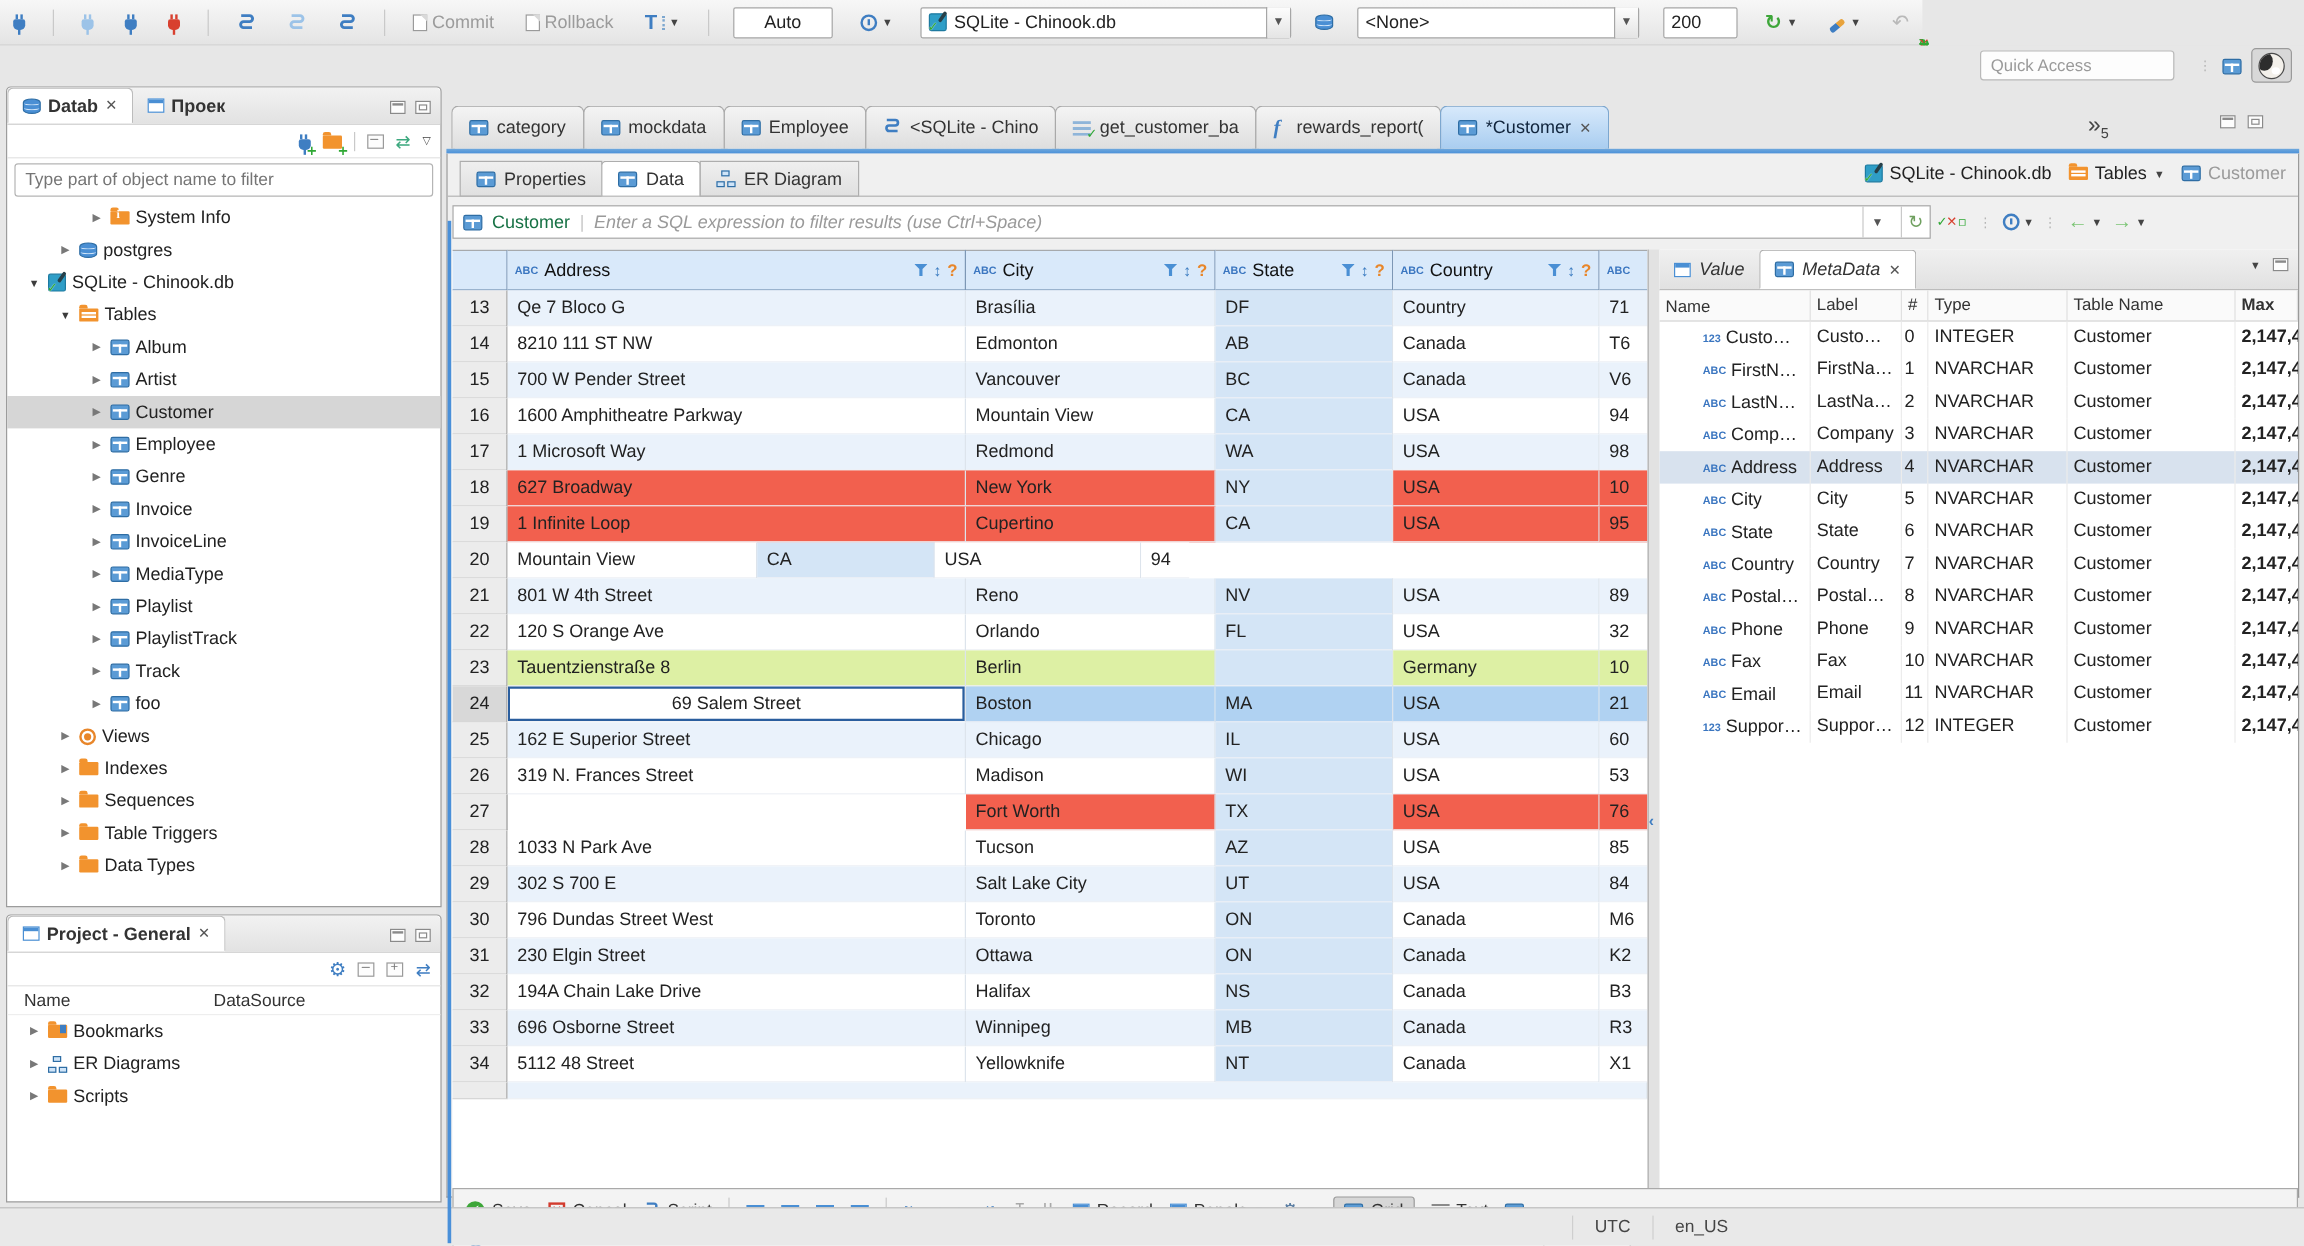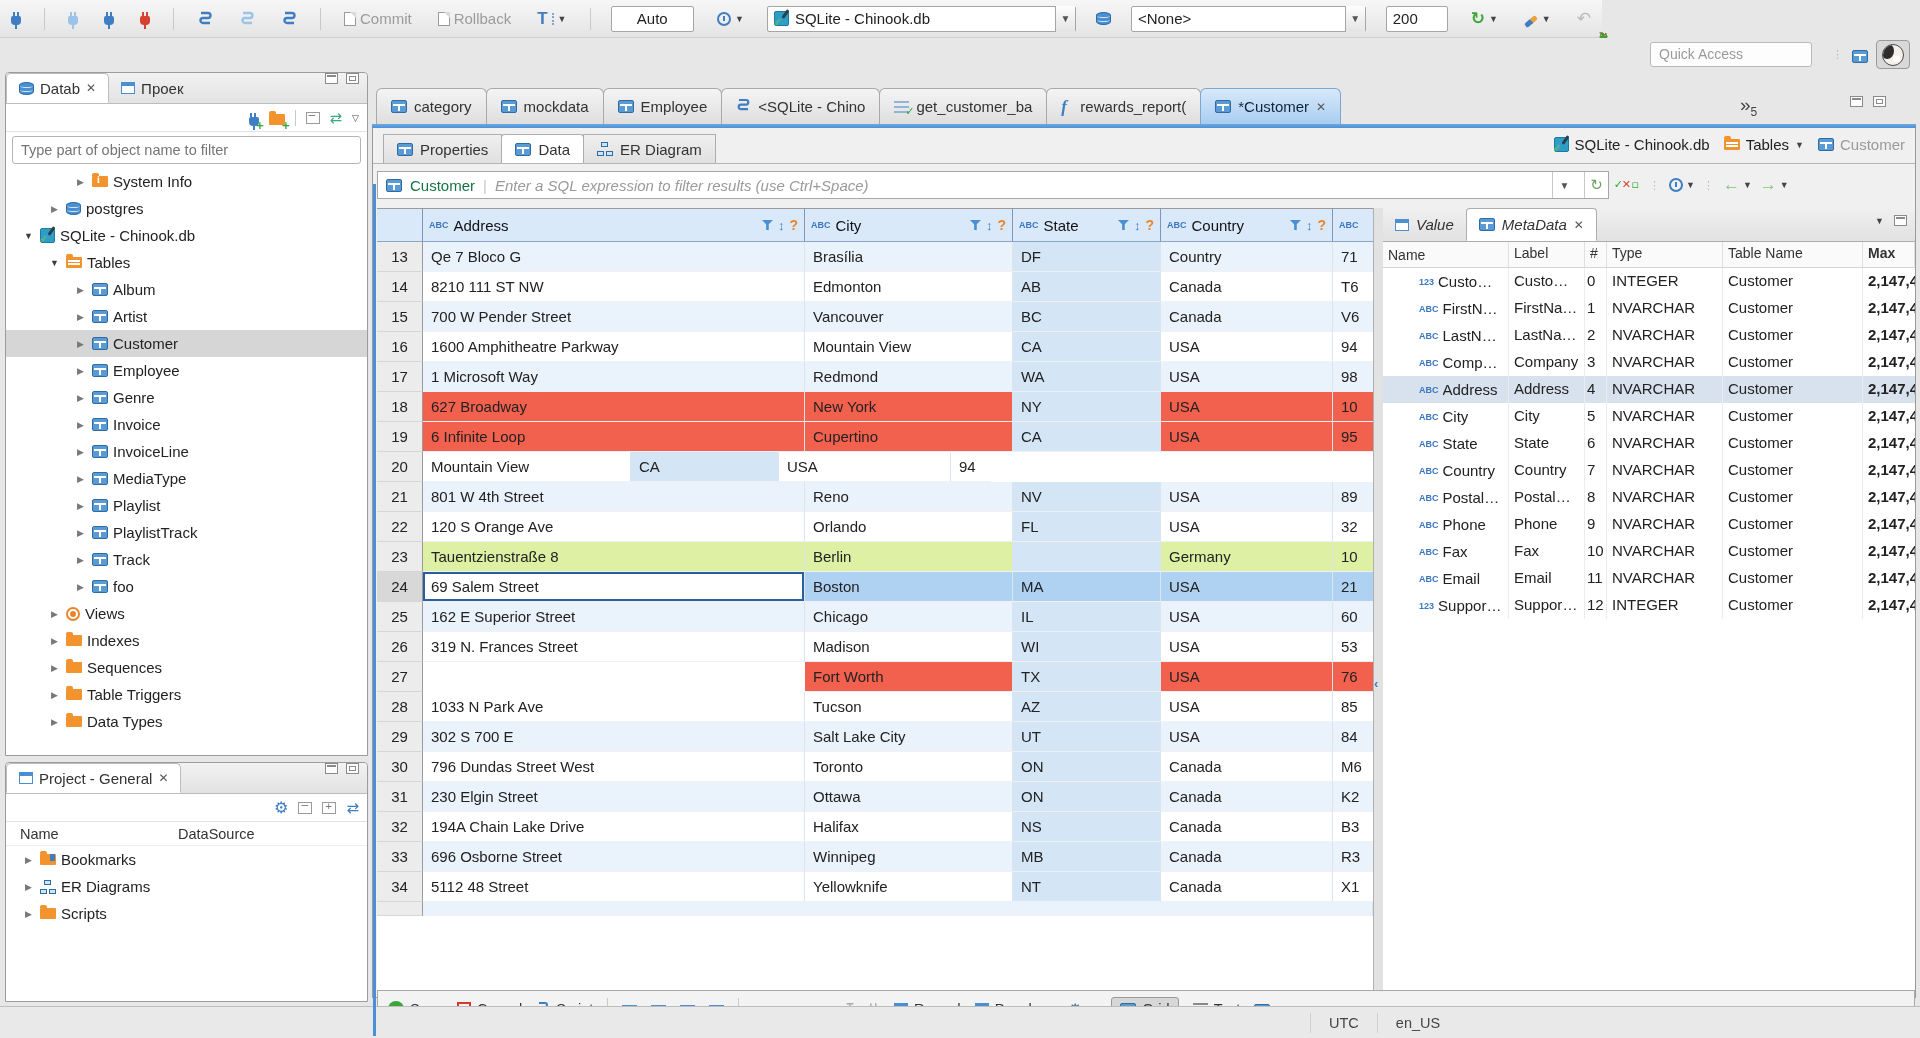--- a/index.html
+++ b/index.html
@@ -65,21 +65,21 @@
   .gray-lab { color:#9b9b9b; }
   #tb2 { left:0; top:38px; width:1920px; height:32px; background:#e7e7e7; }
   #quick { left:1650px; top:42px; width:162px; height:25px; background:#fdfdfd; border:1px solid #b9b9b9; border-radius:3px; color:#9a9a9a; padding:3px 8px; font-size:14px; }
   #persp { left:1832px; top:40px; display:flex; align-items:center; gap:8px; }
   .persp-btn { width:34px; height:29px; border:1px solid #9a9a9a; border-radius:4px; background:#d8d8d8; display:flex; align-items:center; justify-content:center; }
 
   
   .panel { background:#fff; border:1px solid #9c9c9c; border-radius:4px 4px 0 0; }
   #nav-panel { left:5px; top:72px; width:363px; height:684px; }
   #proj-panel { left:5px; top:762px; width:363px; height:240px; }
-  .ptabs { height:31px; background:linear-gradient(#f2f2f2,#e2e2e2); border-bottom:1px solid #bcbcbc; display:flex; align-items:flex-start; border-radius:4px 4px 0 0; }
+  .ptabs { height:31px; background:linear-gradient(#f2f2f2,#e2e2e2); border-bottom:1px solid #bcbcbc; display:flex; align-items:flex-end; border-radius:4px 4px 0 0;font-weight:bold; }
   .ptab { height:30px; display:flex; align-items:center; gap:6px; padding:0 12px; font-size:15px; color:#333; }
   .ptab.on { background:#fff; border:1px solid #bcbcbc; border-bottom-color:#fff; border-radius:5px 5px 0 0; }
   .pclose { color:#555; font-size:12px; }
   .ptool { height:28px; display:flex; align-items:center; justify-content:flex-end; gap:10px; padding:0 8px; border-bottom:1px solid #e3e3e3; }
   #nav-filter { margin:4px 6px; width:349px; height:28px; border:1px solid #b5b5b5; border-radius:3px; color:#a5a5a5; font-size:14.5px; padding:4px 8px; background:#fff; }
   .tree { position:relative; }
   .titem { height:27px; display:flex; align-items:center; gap:5px; white-space:nowrap; }
   .titem.sel { background:#d6d6d6; }
   .tarrow { width:13px; text-align:center; color:#787878; font-size:9px; flex:none; }
   .tarrow.d { color:#3c3c3c; }
@@ -632,21 +632,21 @@
           <div class="grow">
             <div class="gcell w-num rn" style="background:#ececec">18</div>
             <div class="gcell w-addr dc" style="background:#f2604e;">627 Broadway</div>
             <div class="gcell w-city dc" style="background:#f2604e">New York</div>
             <div class="gcell w-state dc" style="background:#d4e5f6">NY</div>
             <div class="gcell w-ctry dc" style="background:#f2604e">USA</div>
             <div class="gcell w-last dc" style="background:#f2604e;border-right:none">10</div>
           </div>
           <div class="grow">
             <div class="gcell w-num rn" style="background:#ececec">19</div>
-            <div class="gcell w-addr dc" style="background:#f2604e;">6 Infinite Loop</div>
+            <div class="gcell w-addr dc" style="background:#f2604e;">1 Infinite Loop</div>
             <div class="gcell w-city dc" style="background:#f2604e">Cupertino</div>
             <div class="gcell w-state dc" style="background:#d4e5f6">CA</div>
             <div class="gcell w-ctry dc" style="background:#f2604e">USA</div>
             <div class="gcell w-last dc" style="background:#f2604e;border-right:none">95</div>
           </div>
           <div class="grow">
             <div class="gcell w-num rn" style="background:#ececec">20</div>
             <div class="gcell w-city dc" style="background:#fff">Mountain View</div>
             <div class="gcell w-state dc" style="background:#d4e5f6">CA</div>
             <div class="gcell w-ctry dc" style="background:#fff">USA</div>
@@ -671,21 +671,21 @@
           <div class="grow">
             <div class="gcell w-num rn" style="background:#ececec">23</div>
             <div class="gcell w-addr dc" style="background:#ddf0a4;">Tauentzienstraße 8</div>
             <div class="gcell w-city dc" style="background:#ddf0a4">Berlin</div>
             <div class="gcell w-state dc" style="background:#d4e5f6"></div>
             <div class="gcell w-ctry dc" style="background:#ddf0a4">Germany</div>
             <div class="gcell w-last dc" style="background:#ddf0a4;border-right:none">10</div>
           </div>
           <div class="grow">
             <div class="gcell w-num rn" style="background:#d8d8d8">24</div>
-            <div class="gcell w-addr dc" style="background:;background:#fff;box-shadow:inset 0 0 0 2px #2a5e9e;">69 Salem Street</div>
+            <div class="gcell w-addr dc" style="background:;background:#fff;box-shadow:inset 0 0 0 2px #2a5e9e;text-align:center;">69 Salem Street</div>
             <div class="gcell w-city dc" style="background:#b0d2f2">Boston</div>
             <div class="gcell w-state dc" style="background:#b0d2f2">MA</div>
             <div class="gcell w-ctry dc" style="background:#b0d2f2">USA</div>
             <div class="gcell w-last dc" style="background:#b0d2f2;border-right:none">21</div>
           </div>
           <div class="grow">
             <div class="gcell w-num rn" style="background:#ececec">25</div>
             <div class="gcell w-addr dc" style="background:#eaf2fb;">162 E Superior Street</div>
             <div class="gcell w-city dc" style="background:#eaf2fb">Chicago</div>
             <div class="gcell w-state dc" style="background:#d4e5f6">IL</div>

